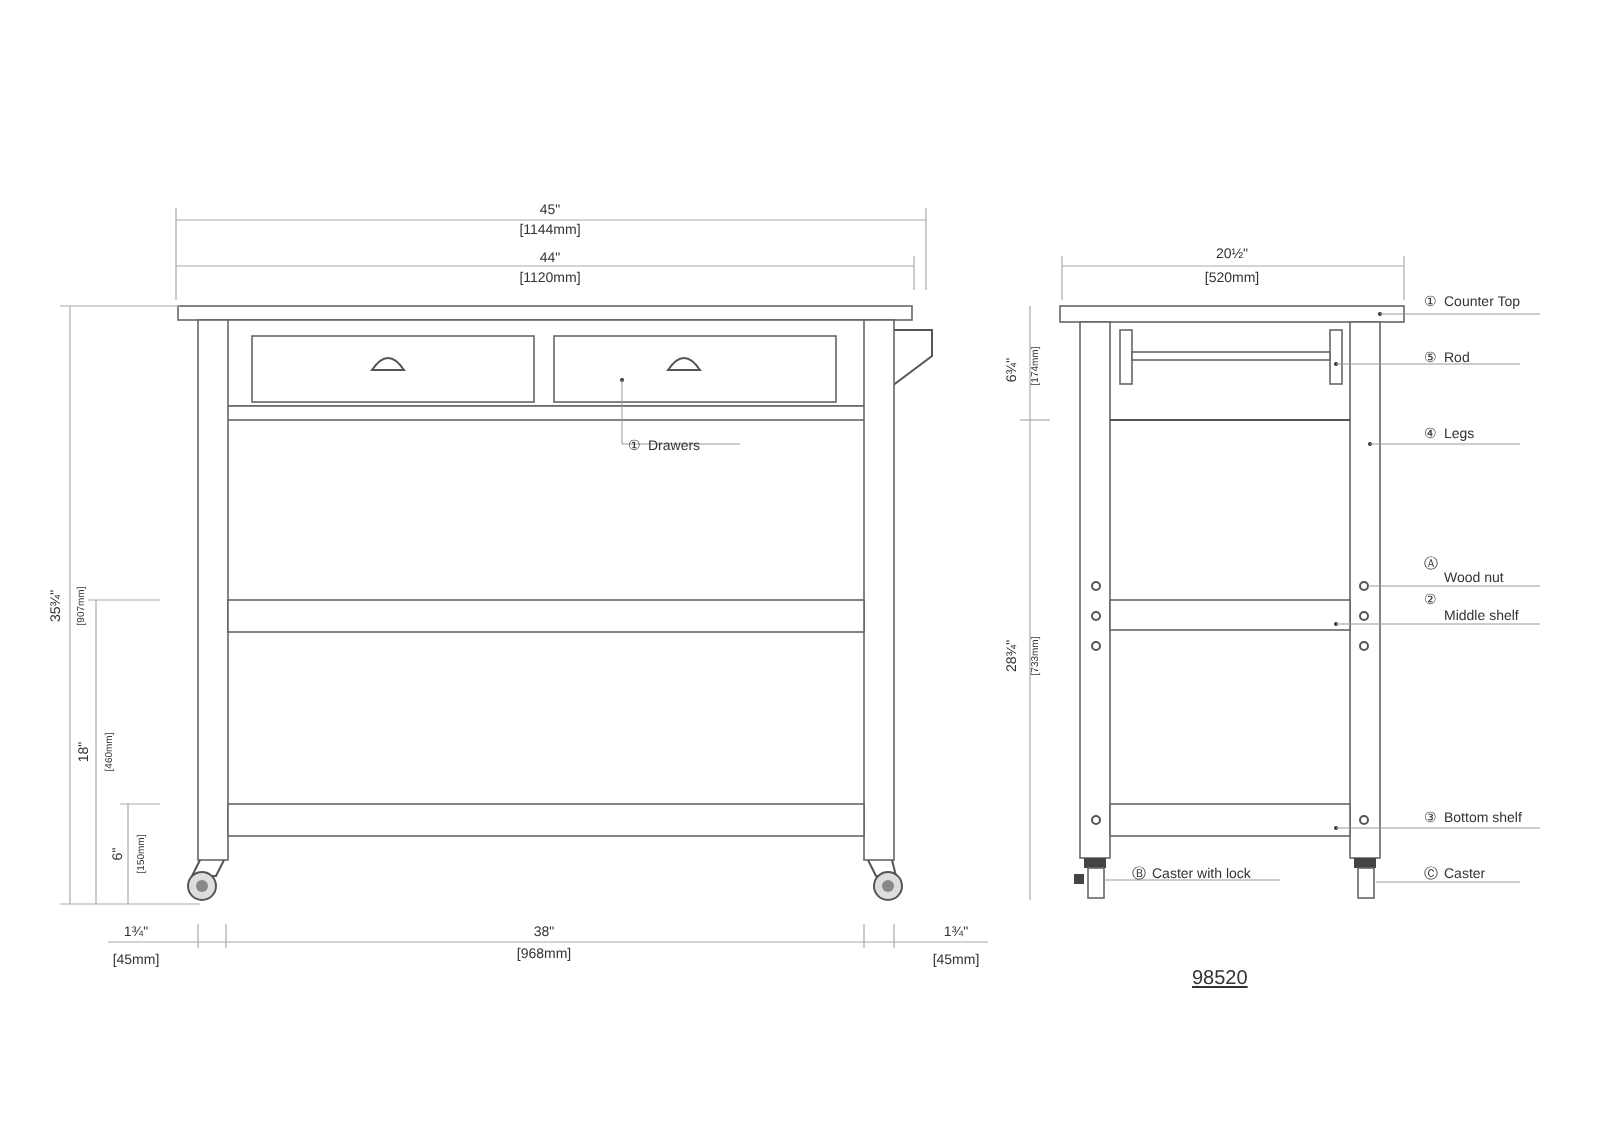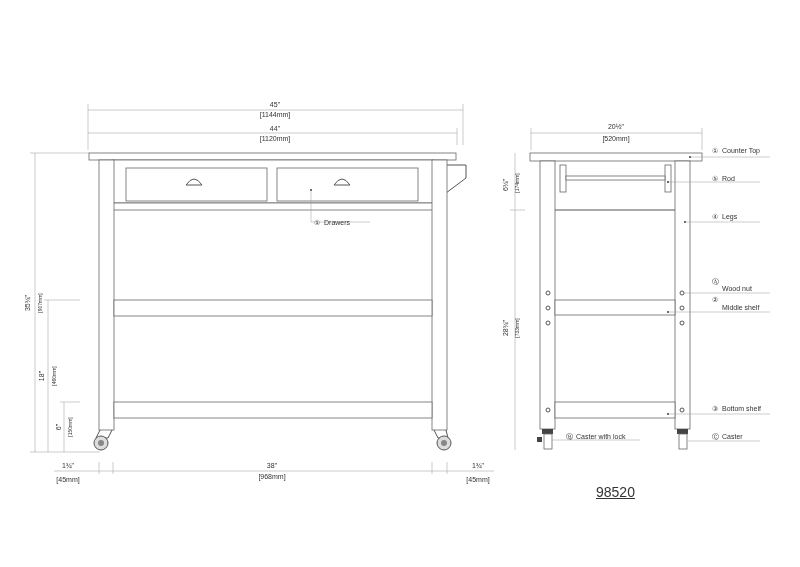--- a/index.html
+++ b/index.html
@@ -6,21 +6,21 @@
     body { width: 800px; height: 567px; overflow: hidden; position: relative; font-family: "Liberation Sans", sans-serif; }
     #drawing { position: absolute; left: 0; top: 0; width: 800px; height: 567px; }
     svg text { font-family: "Liberation Sans", sans-serif; fill: #333; }
     .dim { font-size: 7px; }
     .dimsm { font-size: 5px; }
     .lbl { font-size: 7px; }
     .ln { stroke: #555; stroke-width: 1; fill: none; }
     .ln2 { stroke: #666; stroke-width: 0.8; fill: #fff; }
     .thin { stroke: #aaa; stroke-width: 0.6; fill: none; }
     .leader { stroke: #999; stroke-width: 0.5; fill: none; }
-    .model { position: absolute; left: 596px; top: 484px; font-size: 14px; color: #333; text-decoration: underline; }
+    .model { position: absolute; left: 596px; top: 484px; font-size: 10px; color: #333; text-decoration: underline; }
   </style>
 </head>
 <body>
 
 <div id="drawing">
 <svg width="800" height="567" viewBox="0 0 800 567" xmlns="http://www.w3.org/2000/svg">
 
   <g>
 
     <g>

